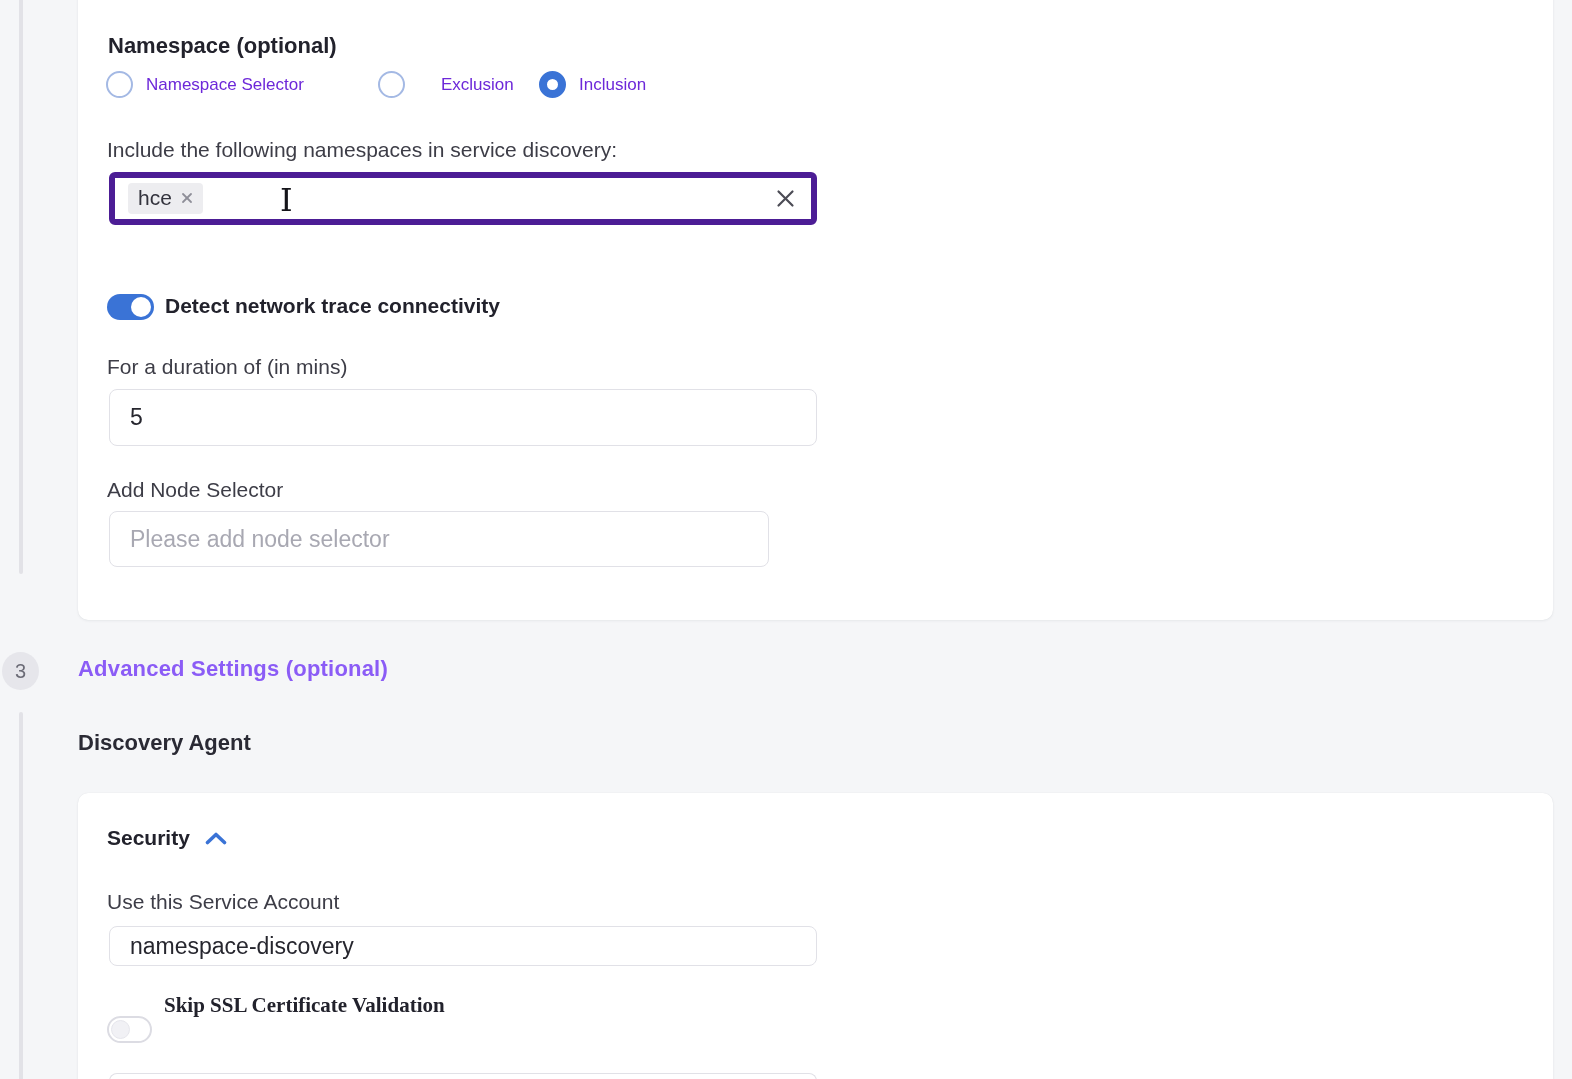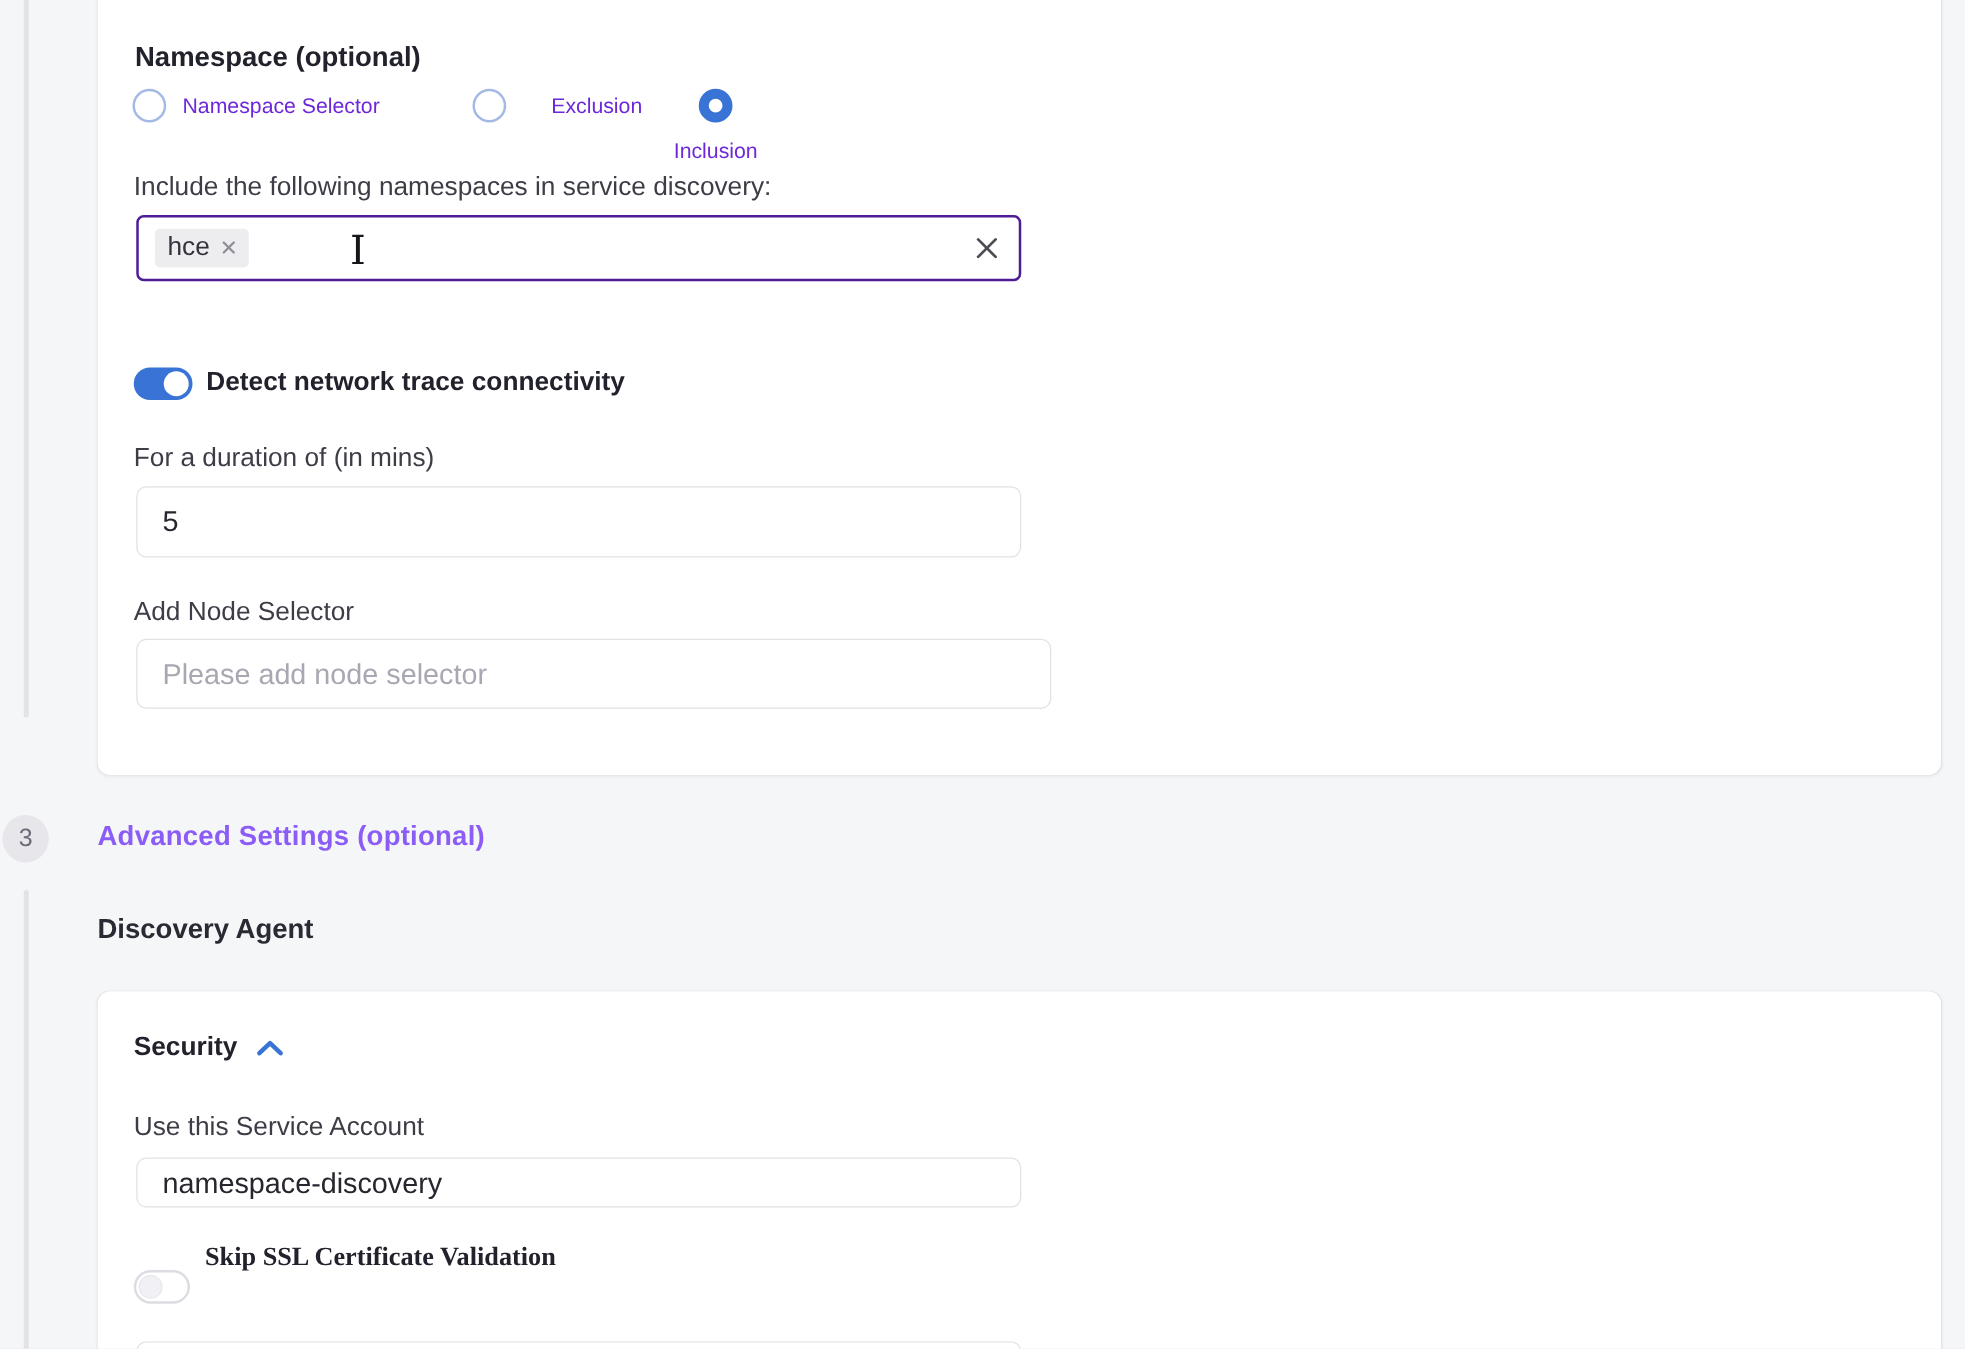--- a/index.html
+++ b/index.html
@@ -31,21 +31,21 @@
   .h-section{font-size:22px;font-weight:700;color:#8b5cf6;letter-spacing:.2px;}
   .h-sub{font-size:22px;font-weight:700;color:#2a2a34;}
 
   .radio-item{position:absolute;top:71px;display:flex;align-items:center;gap:13px;cursor:pointer;}
   .radio-circle{width:27px;height:27px;border-radius:50%;border:2.5px solid #a4b9e4;background:#fff;box-sizing:border-box;flex:0 0 auto;}
   .radio-circle.selected{border:8px solid #3a73d6;}
   .radio-label{font-size:17px;color:#6d28d9;}
 
   .multiselect{
     position:absolute;left:109px;top:172px;width:708px;height:53px;box-sizing:border-box;
-    border:2px solid #4c1d95;border-radius:6px;background:#fff;
+    border:6px solid #4c1d95;border-radius:6px;background:#fff;
     display:flex;align-items:center;padding:0 16px 0 13px;
   }
   .chip{
     display:flex;align-items:center;gap:9px;background:#ededf0;border-radius:4px;
     padding:3px 10px 4px 10px;font-size:21px;color:#33333d;
   }
   .chip svg{display:block;}
   .ms-clear{margin-left:auto;display:flex;align-items:center;cursor:pointer;}
   .ibeam{
     position:absolute;left:280px;top:183px;font-family:"DejaVu Serif",serif;
@@ -92,21 +92,21 @@
   <div class="abs lbl-bold" style="left:108px;top:33px;font-size:22px;">Namespace (optional)</div>
 
   <div class="radio-item" style="left:106px;">
     <span class="radio-circle"></span>
     <span class="radio-label">Namespace Selector</span>
   </div>
   <div class="radio-item" style="left:378px;gap:36px;">
     <span class="radio-circle"></span>
     <span class="radio-label">Exclusion</span>
   </div>
-  <div class="radio-item" style="left:539px;flex-direction:column;">
+  <div class="radio-item" style="left:539px;">
     <span class="radio-circle selected"></span>
     <span class="radio-label">Inclusion</span>
   </div>
 
   <div class="abs lbl-plain" style="left:107px;top:138px;">Include the following namespaces in service discovery:</div>
 
   <div class="multiselect">
     <span class="chip">
       <span>hce</span>
       <svg width="12" height="12" viewBox="0 0 12 12">
@@ -126,21 +126,21 @@
 
   <div class="toggle on" style="left:107px;top:294px;">
     <span class="knob"></span>
   </div>
   <div class="abs lbl-bold" style="left:165px;top:294px;">Detect network trace connectivity</div>
 
   <div class="abs lbl" style="left:107px;top:355px;">For a duration of (in mins)</div>
   <input class="tinput" style="left: 109px; top: 389px; width: 708px; height: 57px;" value="5">
 
   <div class="abs lbl" style="left:107px;top:478px;">Add Node Selector</div>
-  <input class="tinput" style="left: 109px; top: 511px; width: 732px; height: 56px;" placeholder="Please add node selector">
+  <input class="tinput" style="left: 109px; top: 511px; width: 660px; height: 56px;" placeholder="Please add node selector">
 
   <div class="abs h-section" style="left:78px;top:656px;">Advanced Settings (optional)</div>
   <div class="abs h-sub" style="left:78px;top:730px;">Discovery Agent</div>
 
   <div class="card" id="card2"></div>
 
   <div class="sec-header">
     <span class="lbl-bold">Security</span>
     <svg width="22" height="14" viewBox="0 0 22 14">
       <polyline points="2.5,11.5 11,3.5 19.5,11.5" fill="none" stroke="#3a73d6" stroke-width="3.6" stroke-linecap="round" stroke-linejoin="round"></polyline>

